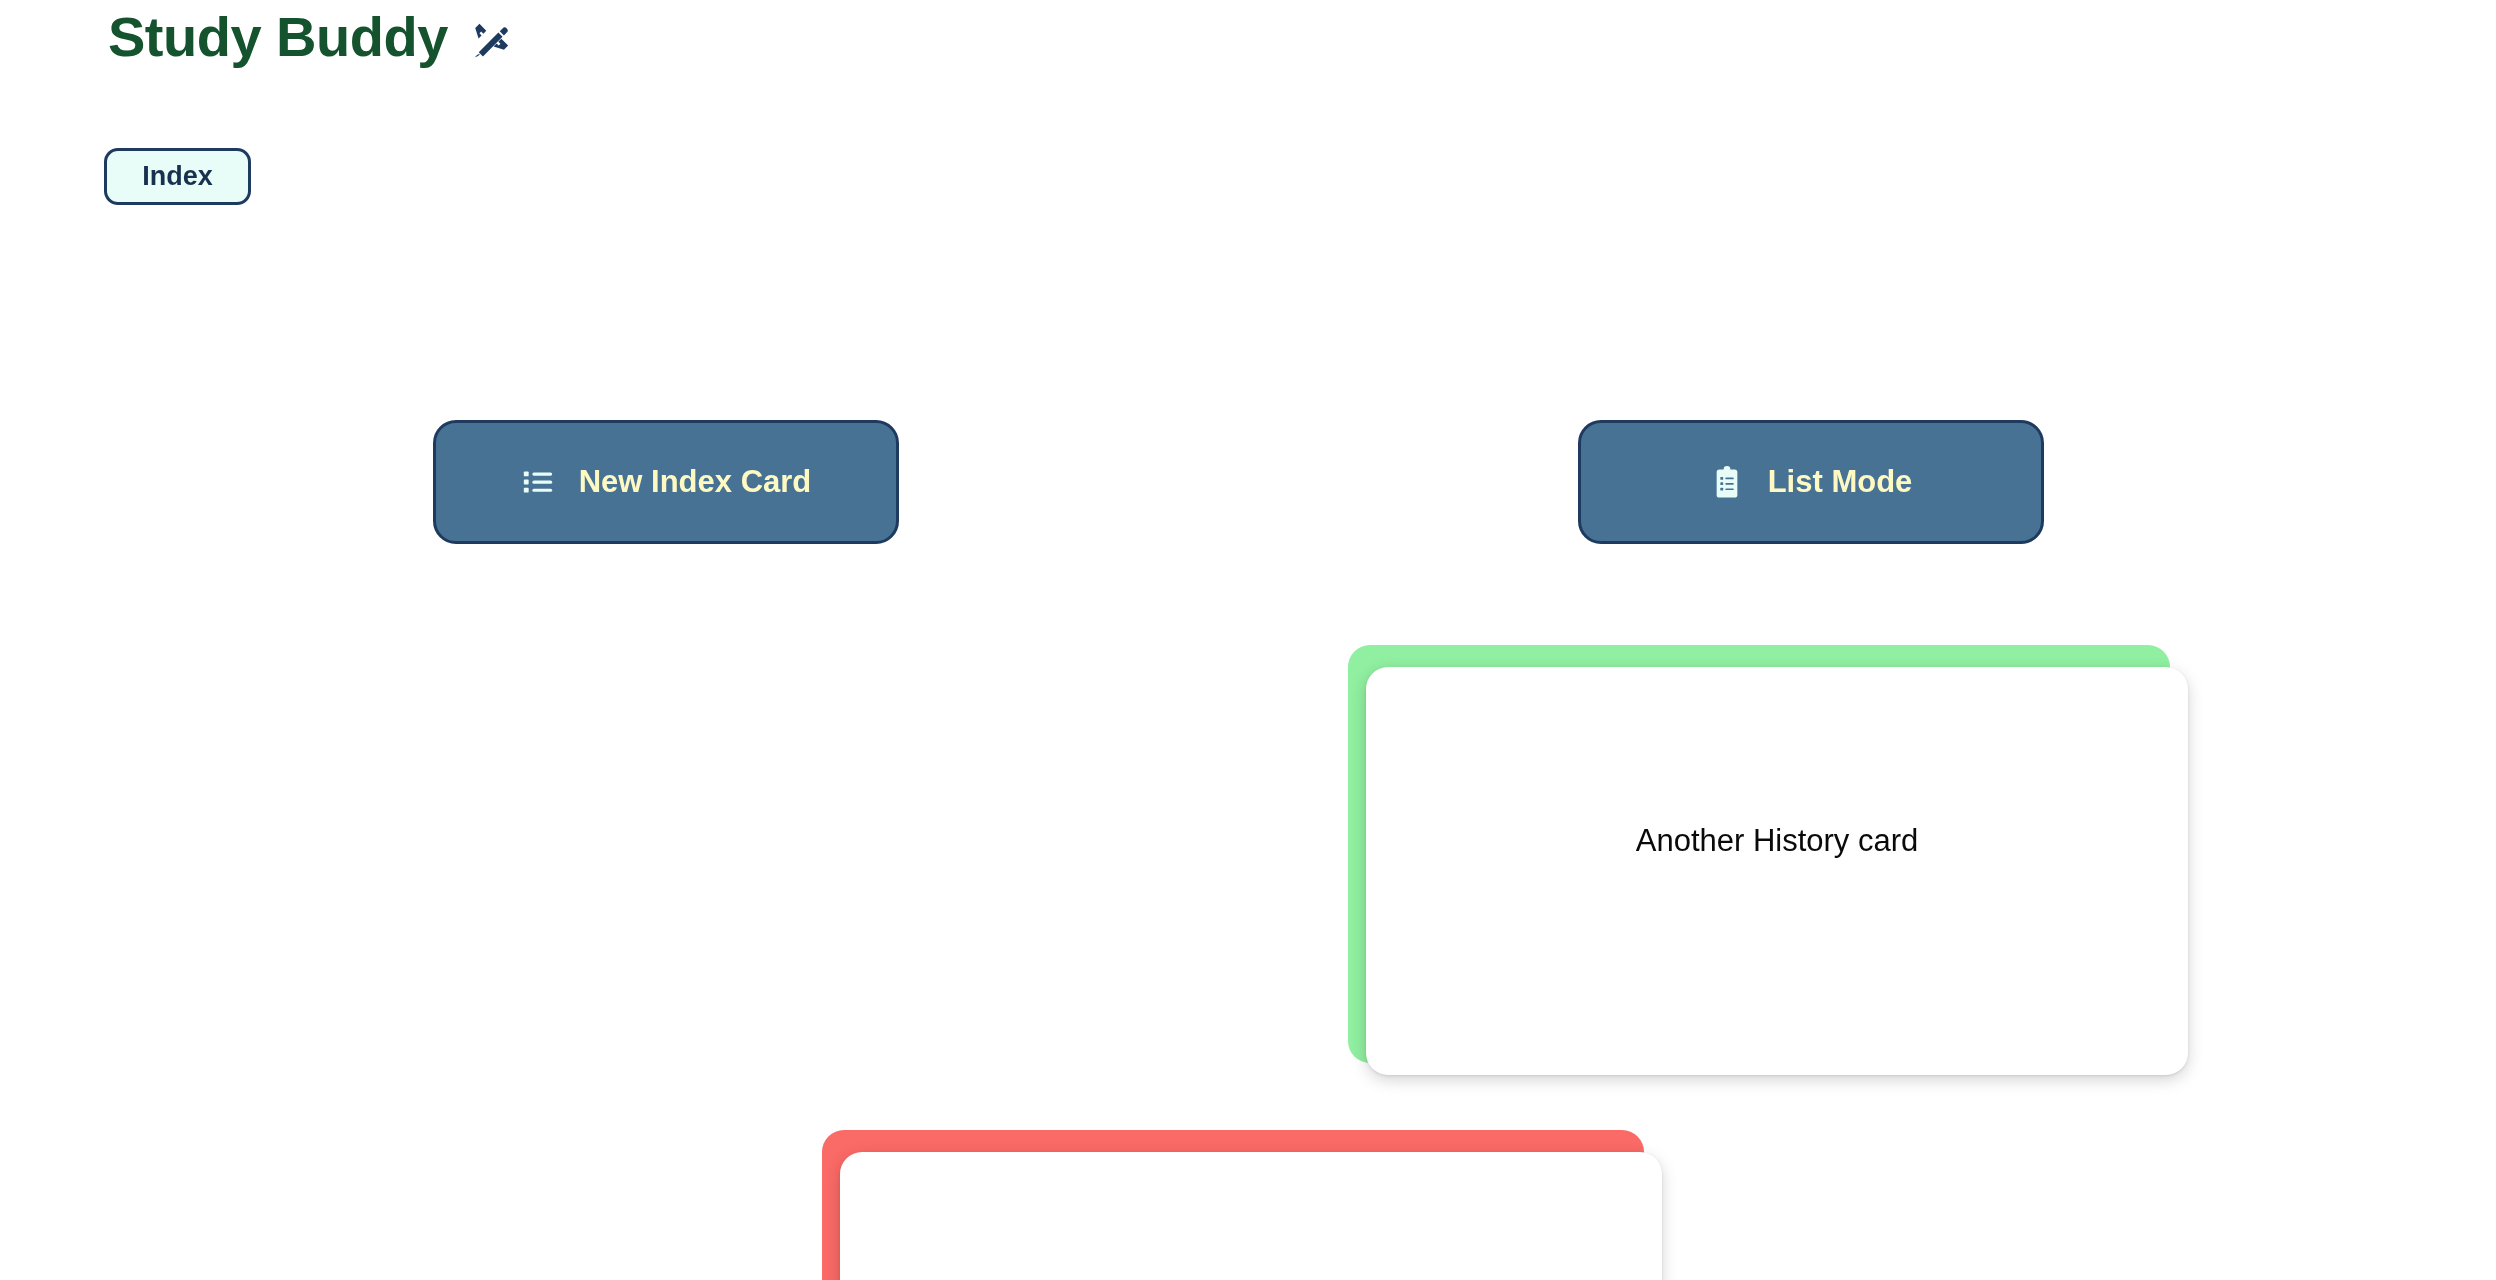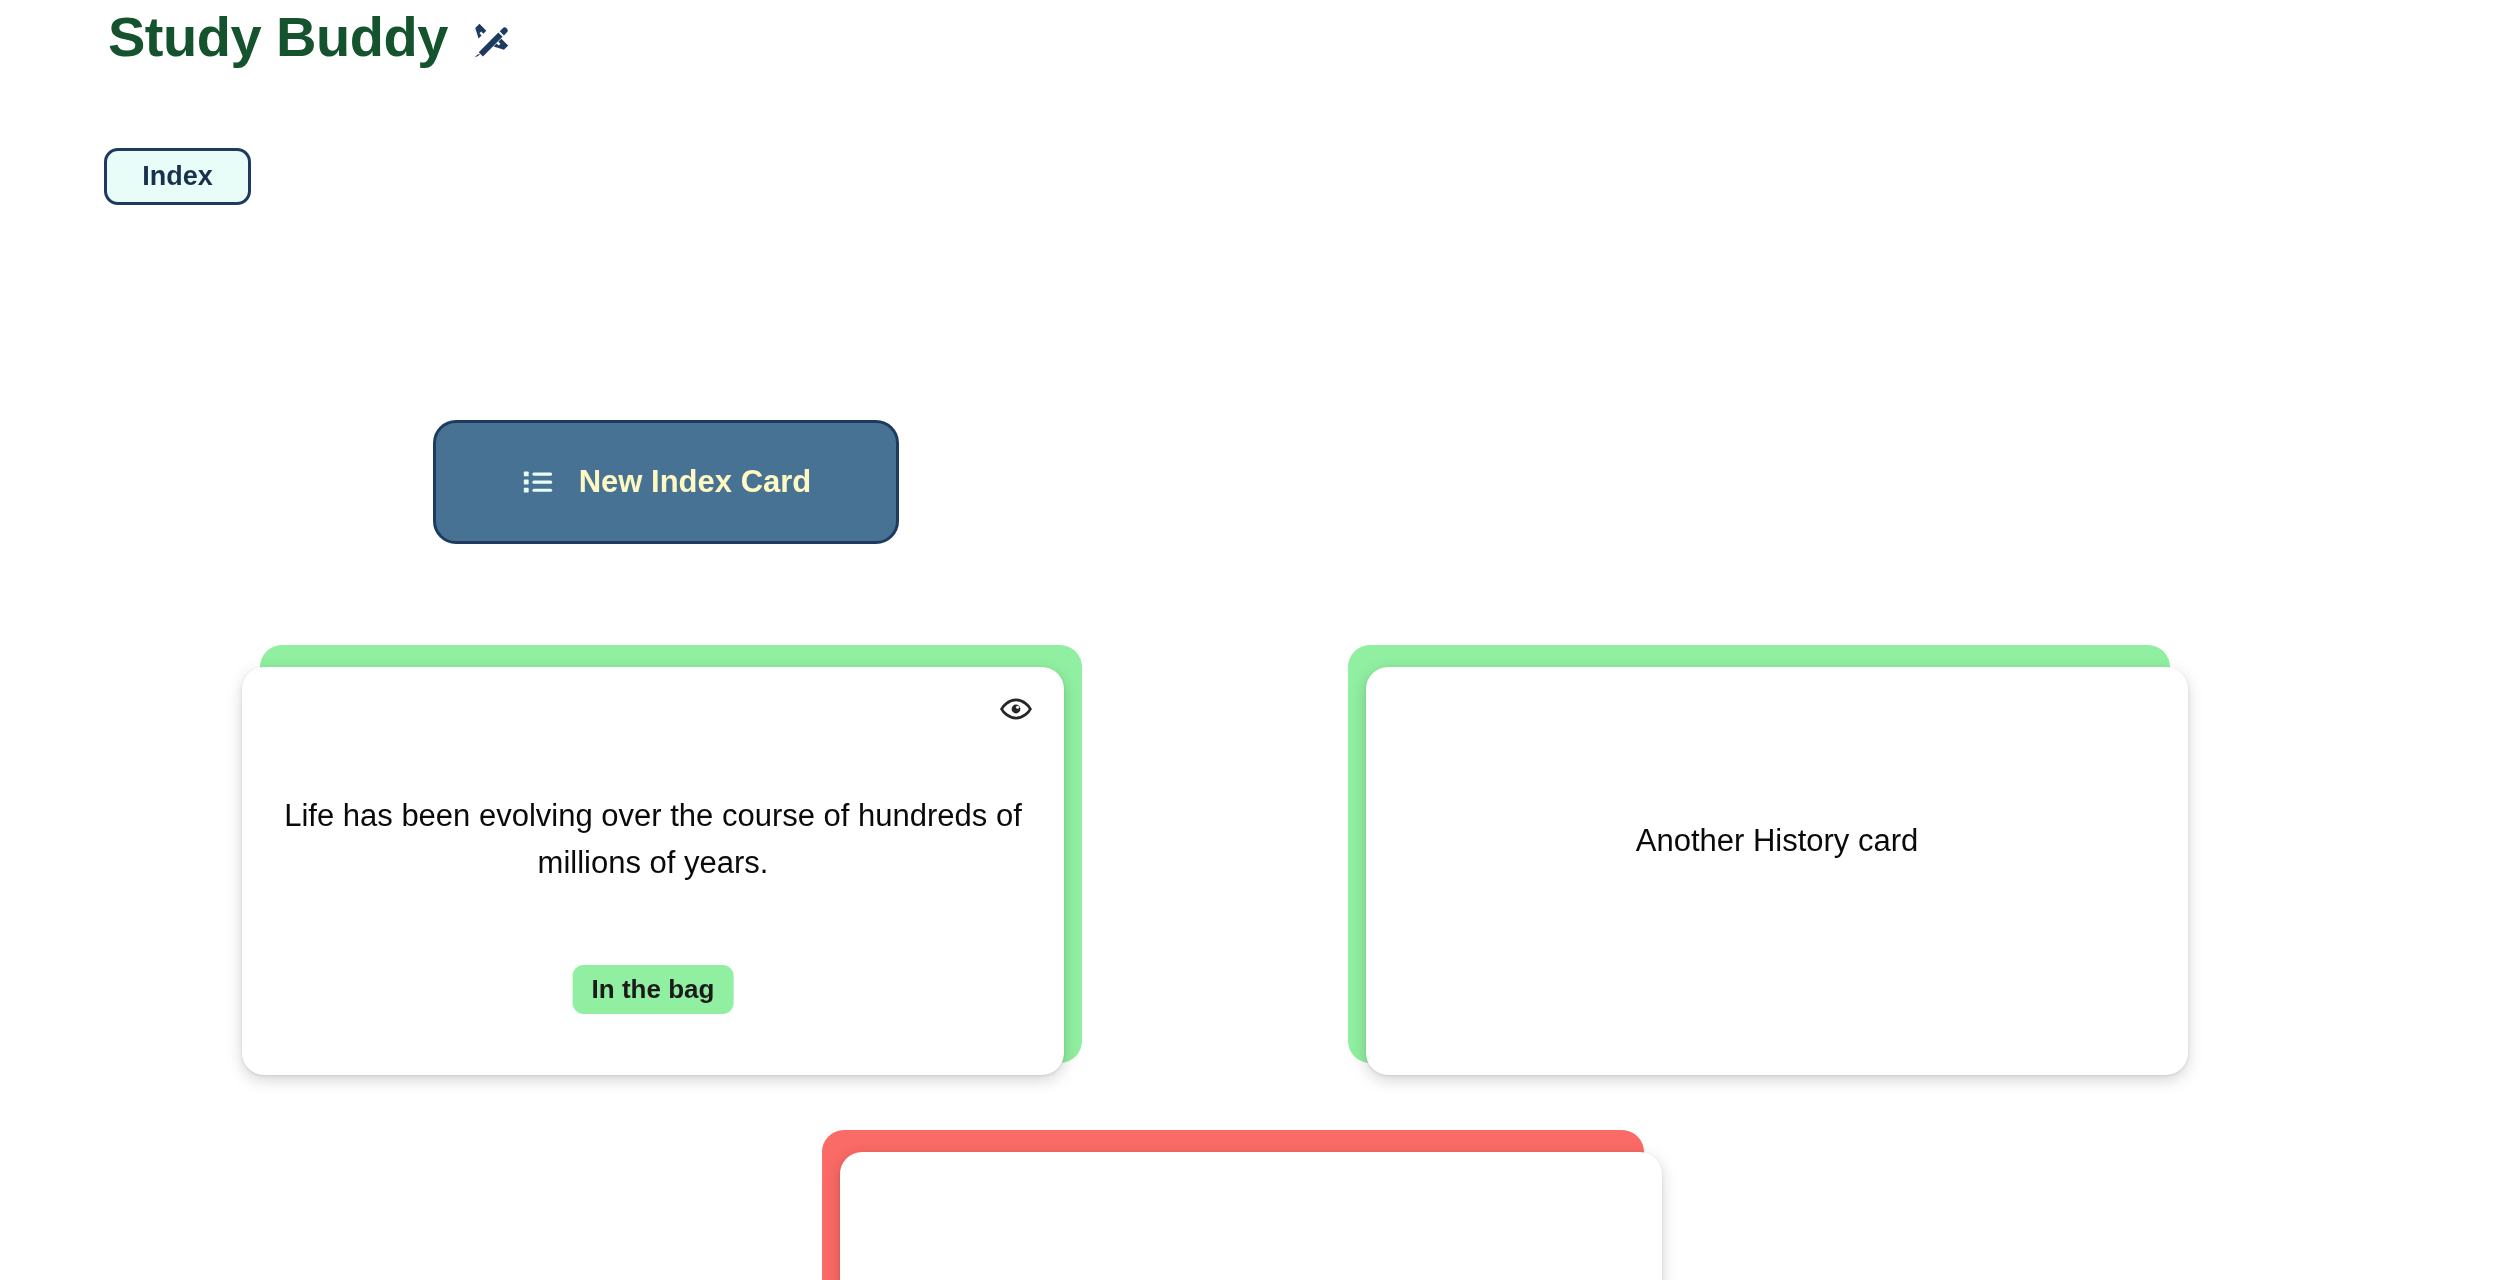--- a/index.html
+++ b/index.html
@@ -221,39 +221,44 @@
             <rect x="2" y="16.0" width="3.4" height="3.4" rx="0.6"></rect>
             <rect x="8" y="5.3" width="14" height="2.2" rx="1.1"></rect>
             <rect x="8" y="11.0" width="14" height="2.2" rx="1.1"></rect>
             <rect x="8" y="16.7" width="14" height="2.2" rx="1.1"></rect>
           </g>
         </svg>
       </span>
       <span class="btn-label">New Index Card</span>
     </button>
 
+    <button class="action-button" id="btn-list-mode">
+      <span>
+        <svg class="btn-icon" viewBox="0 0 24 24" aria-hidden="true">
+          <g fill="#e9fdf8">
+            <path d="M6.6 3.1 h3.0 a2.4 2.4 0 0 1 4.8 0 h3.0 A1.9 1.9 0 0 1 19.3 5.0 V21.1 A1.9 1.9 0 0 1 17.4 23.0 H6.6 A1.9 1.9 0 0 1 4.7 21.1 V5.0 A1.9 1.9 0 0 1 6.6 3.1 Z"></path>
+          </g>
+          <g fill="#477294">
+            <rect x="7.3" y="8.4" width="2.0" height="2.0" rx="0.4"></rect>
+            <rect x="7.3" y="12.2" width="2.0" height="2.0" rx="0.4"></rect>
+            <rect x="7.3" y="16.0" width="2.0" height="2.0" rx="0.4"></rect>
+            <rect x="10.8" y="8.9" width="6.0" height="1.2" rx="0.6"></rect>
+            <rect x="10.8" y="12.7" width="6.0" height="1.2" rx="0.6"></rect>
+            <rect x="10.8" y="16.5" width="6.0" height="1.2" rx="0.6"></rect>
+          </g>
+          <circle cx="12" cy="2.9" r="1.0" fill="#e9fdf8"></circle>
+        </svg>
+      </span>
+      <span class="btn-label">List Mode</span>
+    </button>
 
   </div>
 
   <div class="cards-area">
 
-    <div class="card-slot" id="card-1">
-      <div class="card-backing"></div>
-      <div class="card-face">
-        <span class="card-eye">
-          <svg viewBox="0 0 24 24" aria-hidden="true">
-            <path d="M12 5.2 C6.4 5.2 2.3 9.7 1.2 12 C2.3 14.3 6.4 18.8 12 18.8 C17.6 18.8 21.7 14.3 22.8 12 C21.7 9.7 17.6 5.2 12 5.2 Z" fill="none" stroke="#262626" stroke-width="2.1"></path>
-            <circle cx="12" cy="12" r="3.3" fill="#262626"></circle>
-            <circle cx="13.2" cy="10.7" r="1.15" fill="#ffffff"></circle>
-          </svg>
-        </span>
-        <div class="card-text multi">Life has been evolving over the course of hundreds of millions of years.</div>
-        <div class="card-badge">In the bag</div>
-      </div>
-    </div>
 
     <div class="card-slot" id="card-2">
       <div class="card-backing"></div>
       <div class="card-face">
         <div class="card-text single">Another History card</div>
       </div>
     </div>
 
     <div class="card-slot" id="card-3">
       <div class="card-backing"></div>

